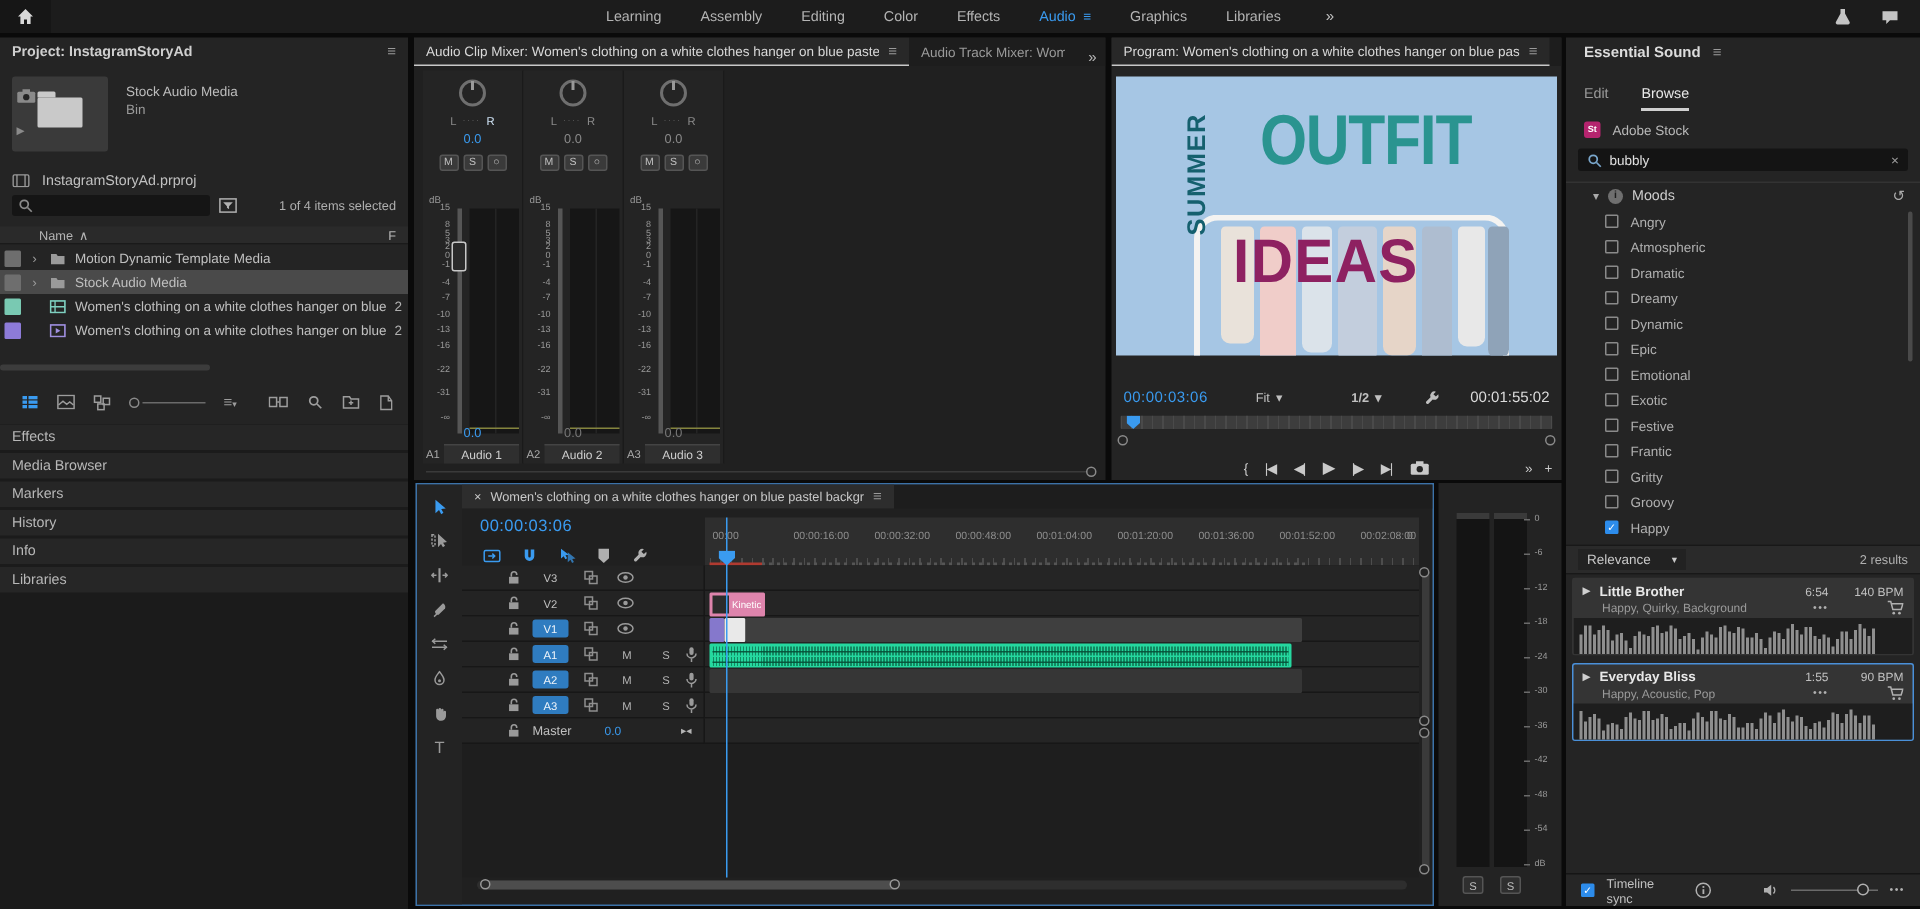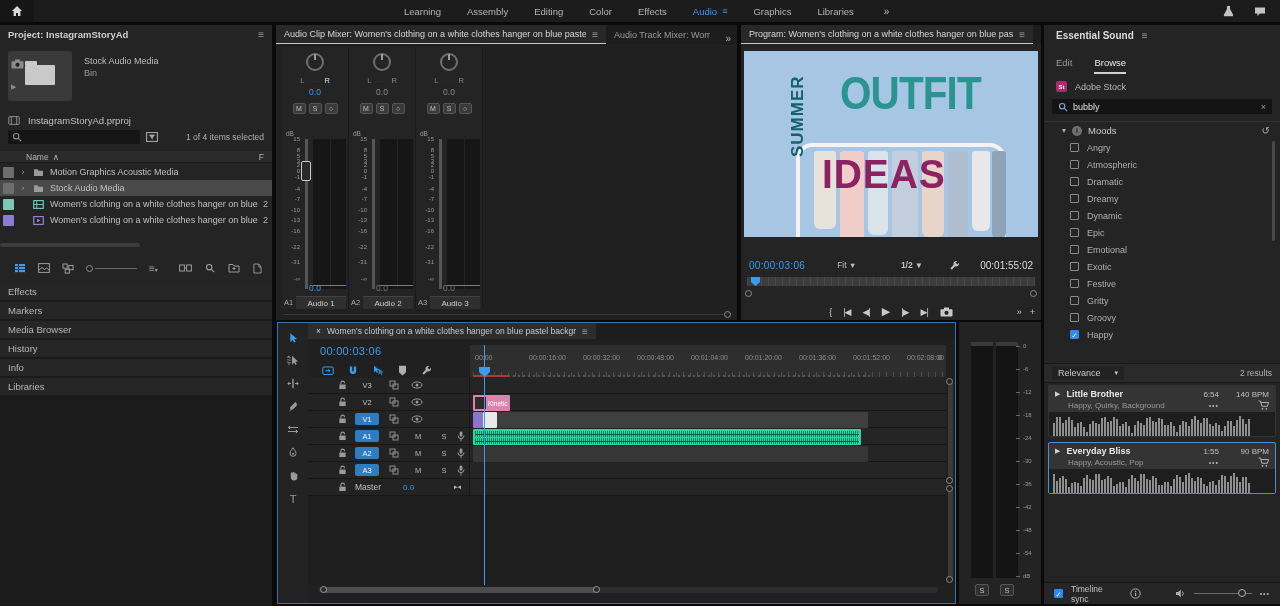--- a/index.html
+++ b/index.html
@@ -335,21 +335,21 @@
     </div>
     <div id="proj-rows">
   <div class="prow ">
     <span class="thumb" style="background:#6e6e6e"></span>
     <span class="caret">›</span>
     <span class="ptype" style="color:#9a9a9a">
             <svg width="11" height="9" viewBox="0 0 12 10">
               <path d="M1 1.5 h4 l1 1.5 h5 V9 H1 Z" fill="currentColor"></path>
             </svg>
           </span>
-    <span class="plabel">Motion Graphics Acoustic Media</span>
+    <span class="plabel">Motion Dynamic Template Media</span>
     <span class="pval"></span>
   </div>
   <div class="prow sel">
     <span class="thumb" style="background:#6e6e6e"></span>
     <span class="caret">›</span>
     <span class="ptype" style="color:#9a9a9a">
             <svg width="11" height="9" viewBox="0 0 12 10">
               <path d="M1 1.5 h4 l1 1.5 h5 V9 H1 Z" fill="currentColor"></path>
             </svg>
           </span>
@@ -440,24 +440,24 @@
           </span>
       </span>
     </div>
   </div>
 
   <div id="left-stack">
       <div class="lpanel">
         <span>Effects</span>
       </div>
       <div class="lpanel">
+        <span>Media Browser</span>
+      </div>
+      <div class="lpanel">
         <span>Markers</span>
-      </div>
-      <div class="lpanel">
-        <span>Media Browser</span>
       </div>
       <div class="lpanel">
         <span>History</span>
       </div>
       <div class="lpanel">
         <span>Info</span>
       </div>
       <div class="lpanel">
         <span>Libraries</span>
       </div>
@@ -1047,20 +1047,24 @@
     <span class="cb "></span>
     <span>Emotional</span>
         </div>
         <div class="mood">
     <span class="cb "></span>
     <span>Exotic</span>
         </div>
         <div class="mood">
     <span class="cb "></span>
     <span>Festive</span>
+        </div>
+        <div class="mood">
+    <span class="cb "></span>
+    <span>Frantic</span>
         </div>
         <div class="mood">
     <span class="cb "></span>
     <span>Gritty</span>
         </div>
         <div class="mood">
     <span class="cb "></span>
     <span>Groovy</span>
         </div>
         <div class="mood">

